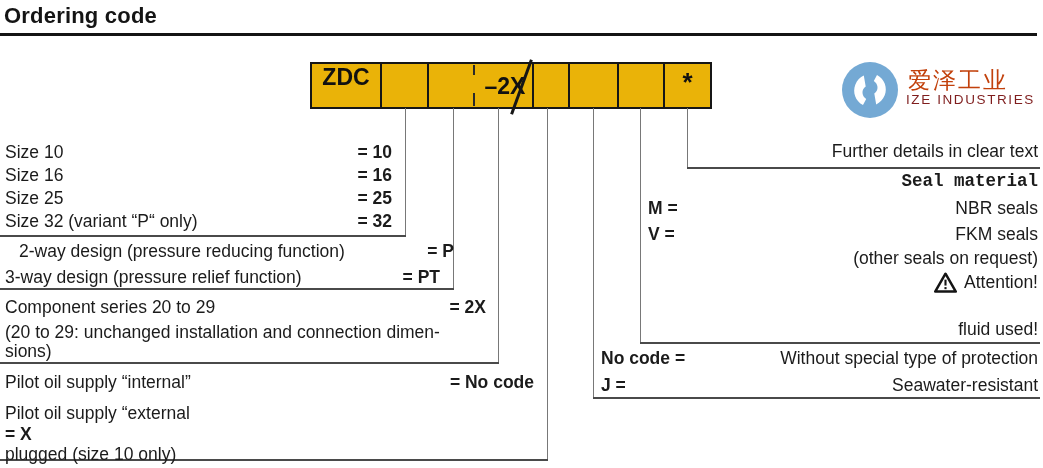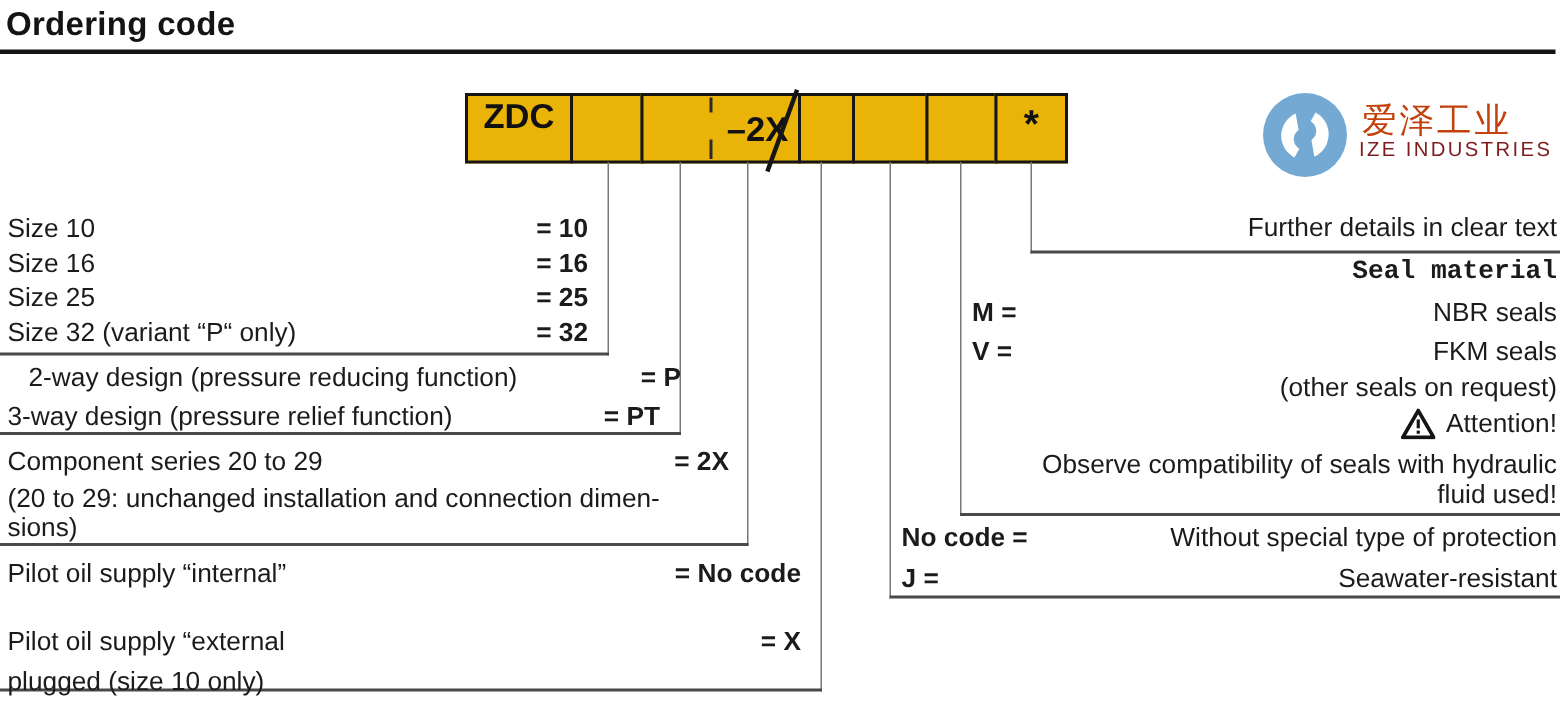--- a/index.html
+++ b/index.html
@@ -128,21 +128,21 @@
     <span class="lbl">(20 to 29: unchanged installation and connection dimen-</span>
   </div>
   <div class="row" style="left:5px;top:341px;width:481px;">
     <span class="lbl">sions)</span>
   </div>
 
   <div class="row" style="left:5px;top:372px;width:529px;">
     <span class="lbl">Pilot oil supply “internal”</span>
     <span class="val">= No code</span>
   </div>
-  <div class="row" style="left:5px;top:417px;width:529px;">
+  <div class="row" style="left:5px;top:403px;width:529px;flex-direction:column;">
     <span class="lbl">Pilot oil supply “external</span>
     <span class="val">= X</span>
   </div>
   <div class="row" style="left:5px;top:444px;width:529px;">
     <span class="lbl">plugged (size 10 only)</span>
   </div>
 
   <div class="rtext" style="top:141px;">Further details in clear text</div>
 
   <div class="rtext bold" style="top:171px;">Seal material</div>
@@ -156,21 +156,20 @@
   </div>
   <div class="rtext" style="top:248px;">(other seals on request)</div>
   <div class="rtext att" style="top:272px;">
     <svg width="23" height="21" viewBox="0 0 24 22">
       <path d="M12 1.8 L22.8 20.5 H1.2 Z" fill="none" stroke="#141414" stroke-width="2.6" stroke-linejoin="round"></path>
       <rect x="10.9" y="8" width="2.2" height="6.2" fill="#141414"></rect>
       <rect x="10.9" y="15.8" width="2.2" height="2.2" fill="#141414"></rect>
     </svg>
     <span>Attention!</span>
   </div>
-  <div class="rtext" style="top:299px;">Observe compatibility of seals with hydraulic</div>
   <div class="rtext" style="top:319px;">fluid used!</div>
 
   <div class="row" style="left:601px;top:348px;width:437px;">
     <span class="val">No code =</span>
     <span class="lbl">Without special type of protection</span>
   </div>
   <div class="row" style="left:601px;top:375px;width:437px;">
     <span class="val">J =</span>
     <span class="lbl">Seawater-resistant</span>
   </div>

